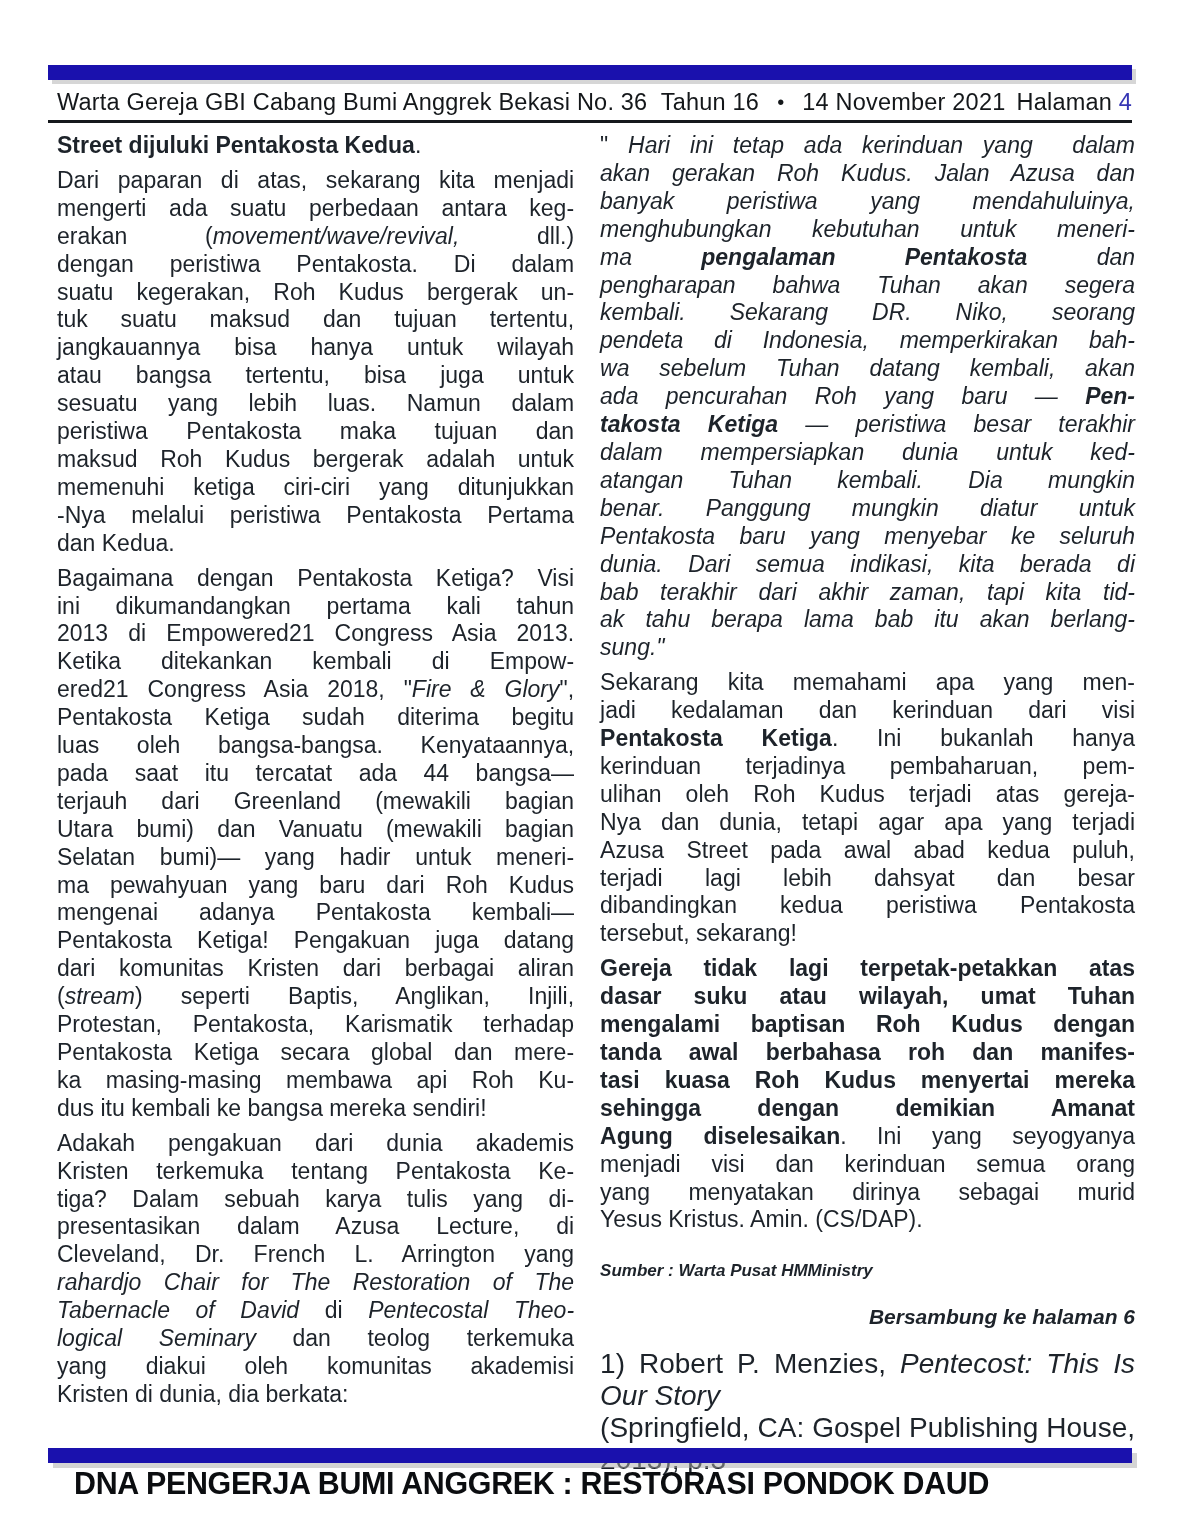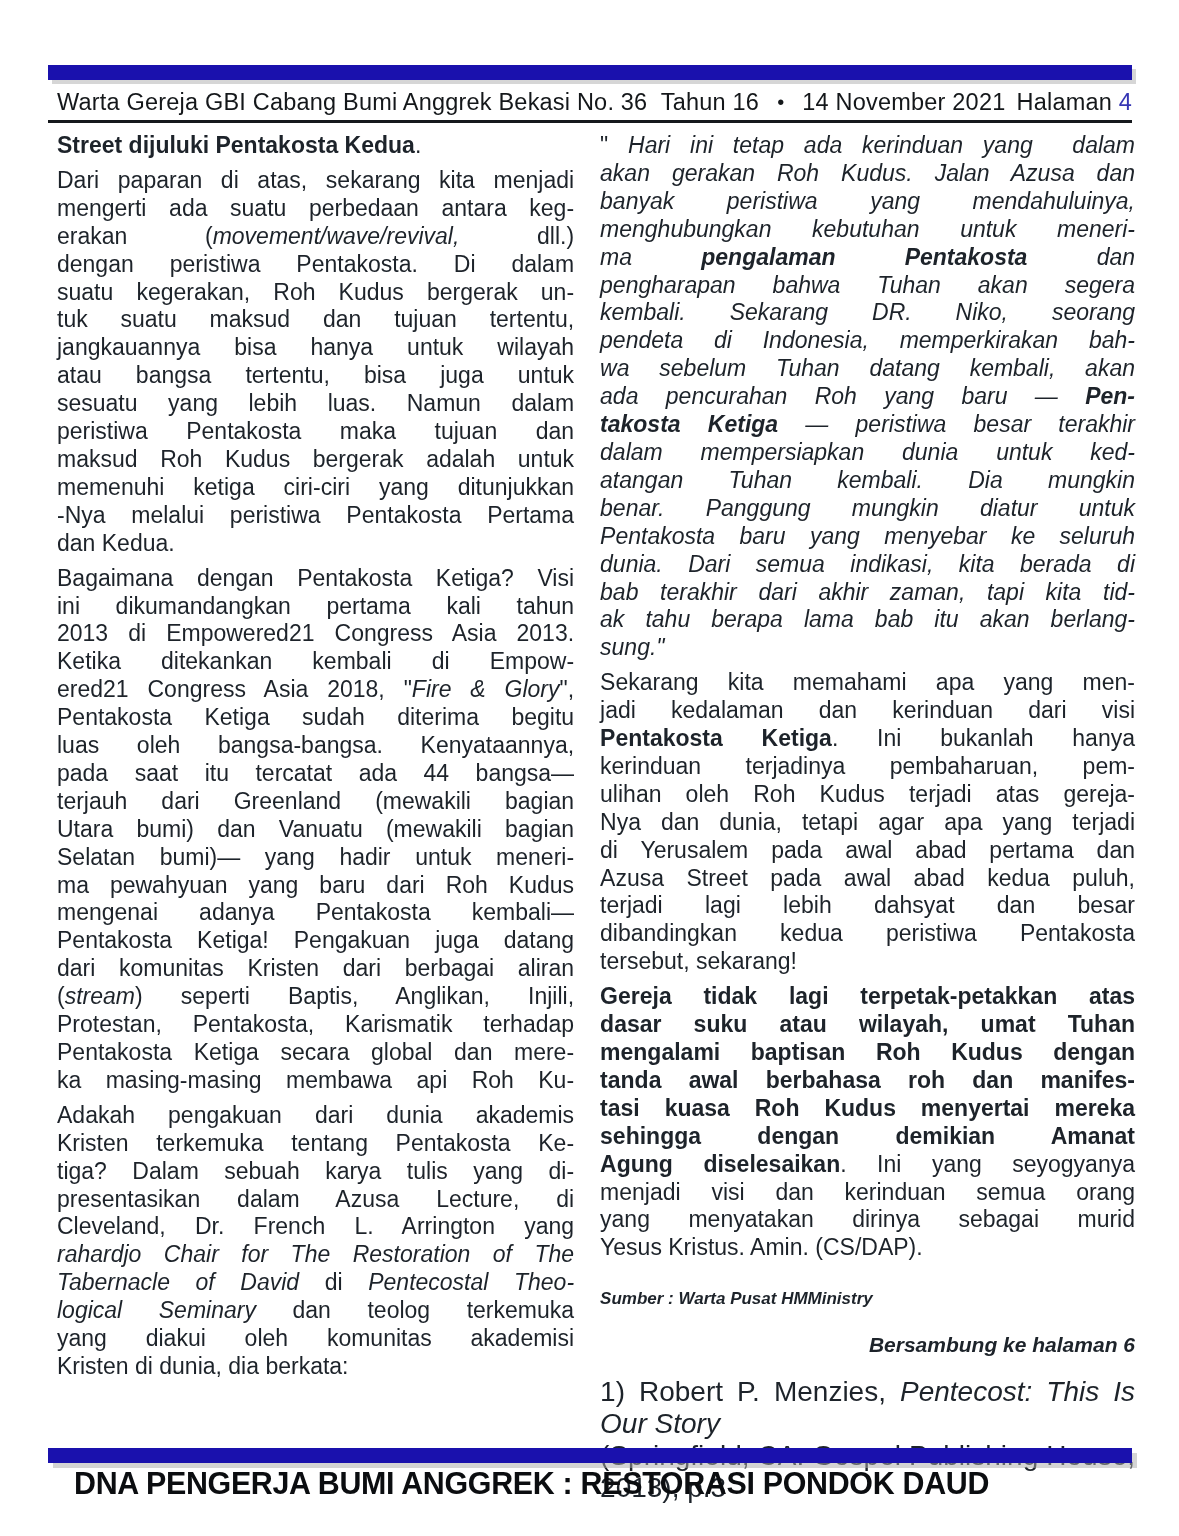--- a/index.html
+++ b/index.html
@@ -109,20 +109,21 @@
           <div class="line"><span class="r">Utara bumi) dan Vanuatu (mewakili bagian</span></div>
           <div class="line"><span class="r">Selatan bumi)— yang hadir untuk meneri-</span></div>
           <div class="line"><span class="r">ma pewahyuan yang baru dari Roh Kudus</span></div>
           <div class="line"><span class="r">mengenai adanya Pentakosta kembali—</span></div>
           <div class="line"><span class="r">Pentakosta Ketiga! Pengakuan juga datang</span></div>
           <div class="line"><span class="r">dari komunitas Kristen dari berbagai aliran</span></div>
           <div class="line"><span class="r">(</span><span class="i">stream</span><span class="r">) seperti Baptis, Anglikan, Injili,</span></div>
           <div class="line"><span class="r">Protestan, Pentakosta, Karismatik terhadap</span></div>
           <div class="line"><span class="r">Pentakosta Ketiga secara global dan mere-</span></div>
           <div class="line"><span class="r">ka masing-masing membawa api Roh Ku-</span></div>
+          <div class="line last"><span class="r">dus itu kembali ke bangsa mereka sendiri!</span></div>
         </div>
         <div class="para">
           <div class="line"><span class="r">Adakah pengakuan dari dunia akademis</span></div>
           <div class="line"><span class="r">Kristen terkemuka tentang Pentakosta Ke-</span></div>
           <div class="line"><span class="r">tiga? Dalam sebuah karya tulis yang di-</span></div>
           <div class="line"><span class="r">presentasikan dalam Azusa Lecture, di</span></div>
           <div class="line"><span class="r">Cleveland, Dr. French L. Arrington yang</span></div>
           <div class="line"><span class="i">rahardjo Chair for The Restoration of The</span></div>
           <div class="line"><span class="i">Tabernacle of David</span><span class="r"> di </span><span class="i">Pentecostal Theo-</span></div>
           <div class="line"><span class="i">logical Seminary</span><span class="r"> dan teolog terkemuka</span></div>
@@ -152,21 +153,20 @@
           <div class="line"><span class="i">ak tahu berapa lama bab itu akan berlang-</span></div>
           <div class="line last"><span class="i">sung."</span></div>
         </div>
         <div class="para">
           <div class="line"><span class="r">Sekarang kita memahami apa yang men-</span></div>
           <div class="line"><span class="r">jadi kedalaman dan kerinduan dari visi</span></div>
           <div class="line"><span class="b">Pentakosta Ketiga</span><span class="r">. Ini bukanlah hanya</span></div>
           <div class="line"><span class="r">kerinduan terjadinya pembaharuan, pem-</span></div>
           <div class="line"><span class="r">ulihan oleh Roh Kudus terjadi atas gereja-</span></div>
           <div class="line"><span class="r">Nya dan dunia, tetapi agar apa yang terjadi</span></div>
-          <div class="line"><span class="r">di Yerusalem pada awal abad pertama dan</span></div>
           <div class="line"><span class="r">Azusa Street pada awal abad kedua puluh,</span></div>
           <div class="line"><span class="r">terjadi lagi lebih dahsyat dan besar</span></div>
           <div class="line"><span class="r">dibandingkan kedua peristiwa Pentakosta</span></div>
           <div class="line last"><span class="r">tersebut, sekarang!</span></div>
         </div>
         <div class="para mt">
           <div class="line"><span class="b">Gereja tidak lagi terpetak-petakkan atas</span></div>
           <div class="line"><span class="b">dasar suku atau wilayah, umat Tuhan</span></div>
           <div class="line"><span class="b">mengalami baptisan Roh Kudus dengan</span></div>
           <div class="line"><span class="b">tanda awal berbahasa roh dan manifes-</span></div>

